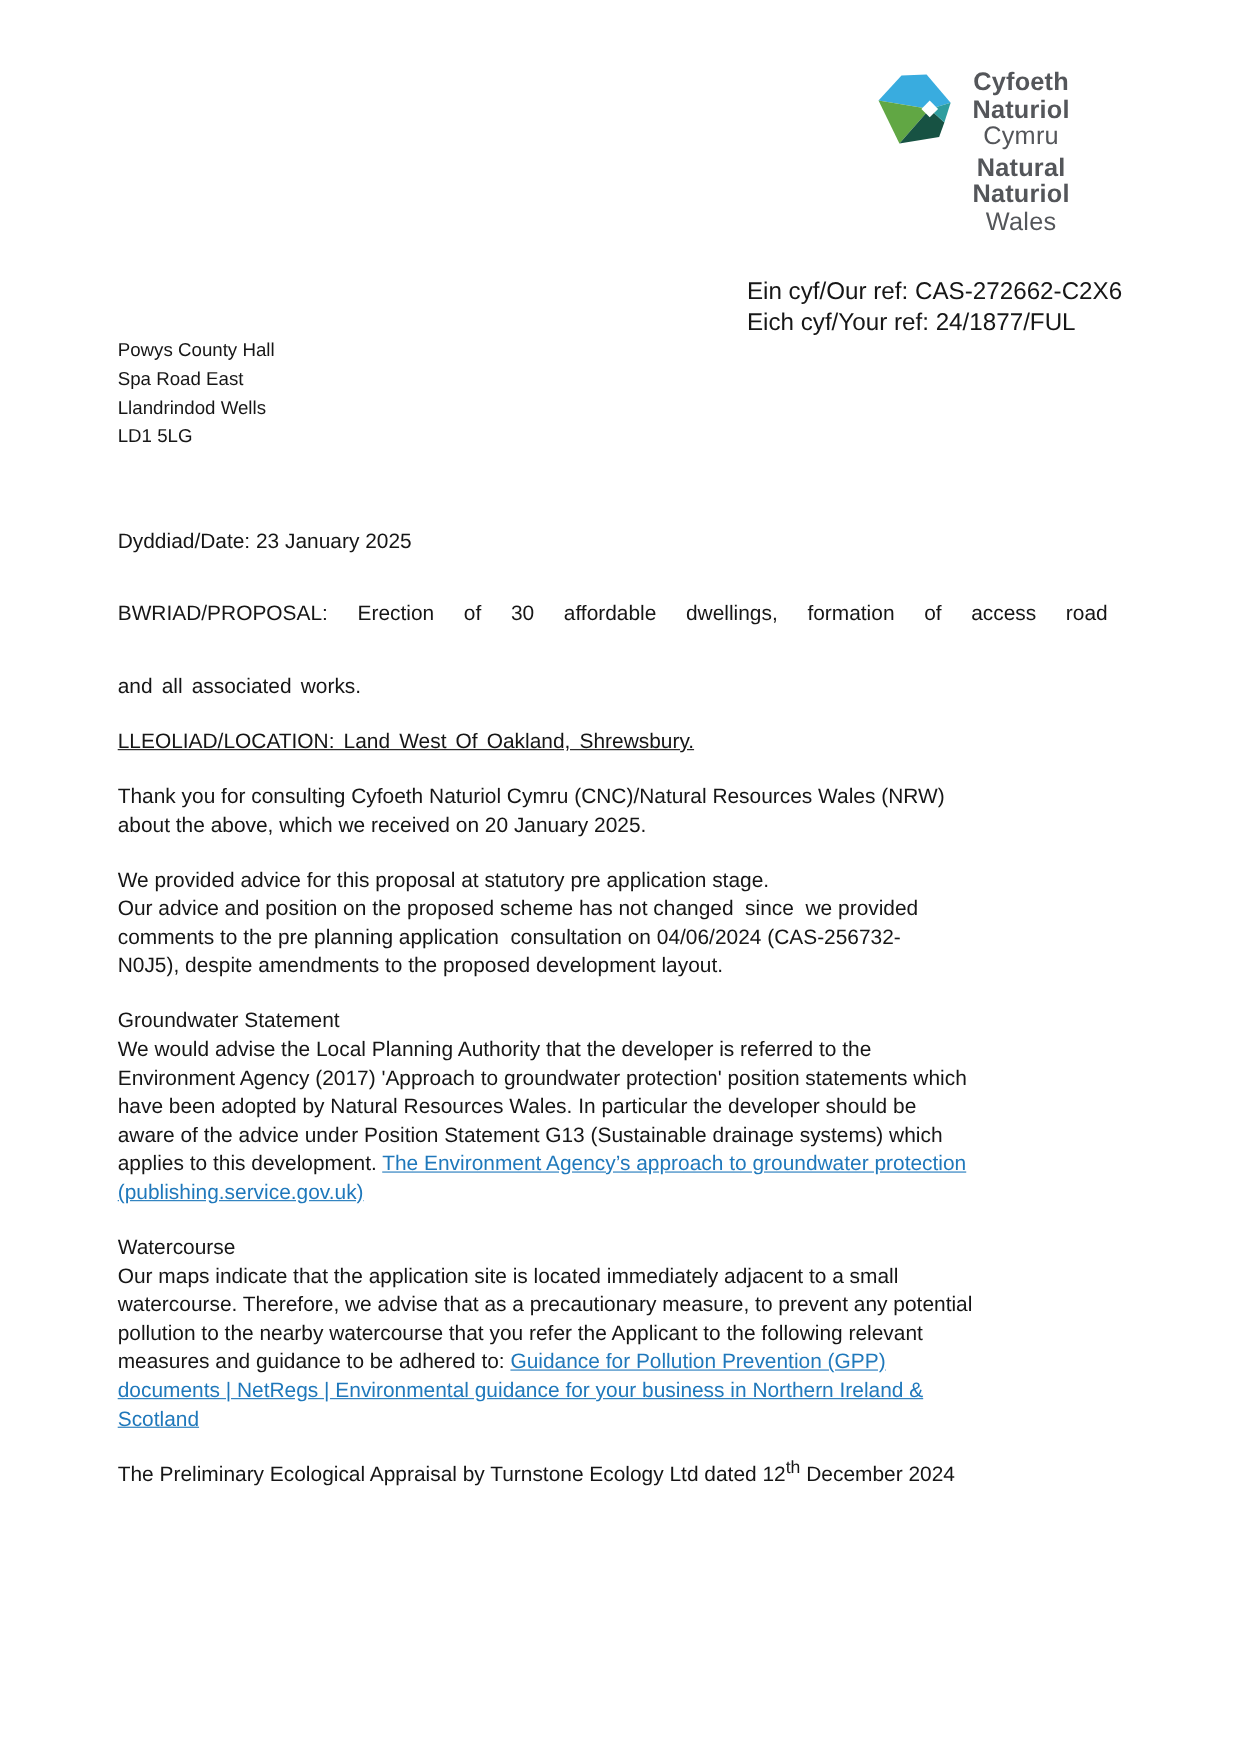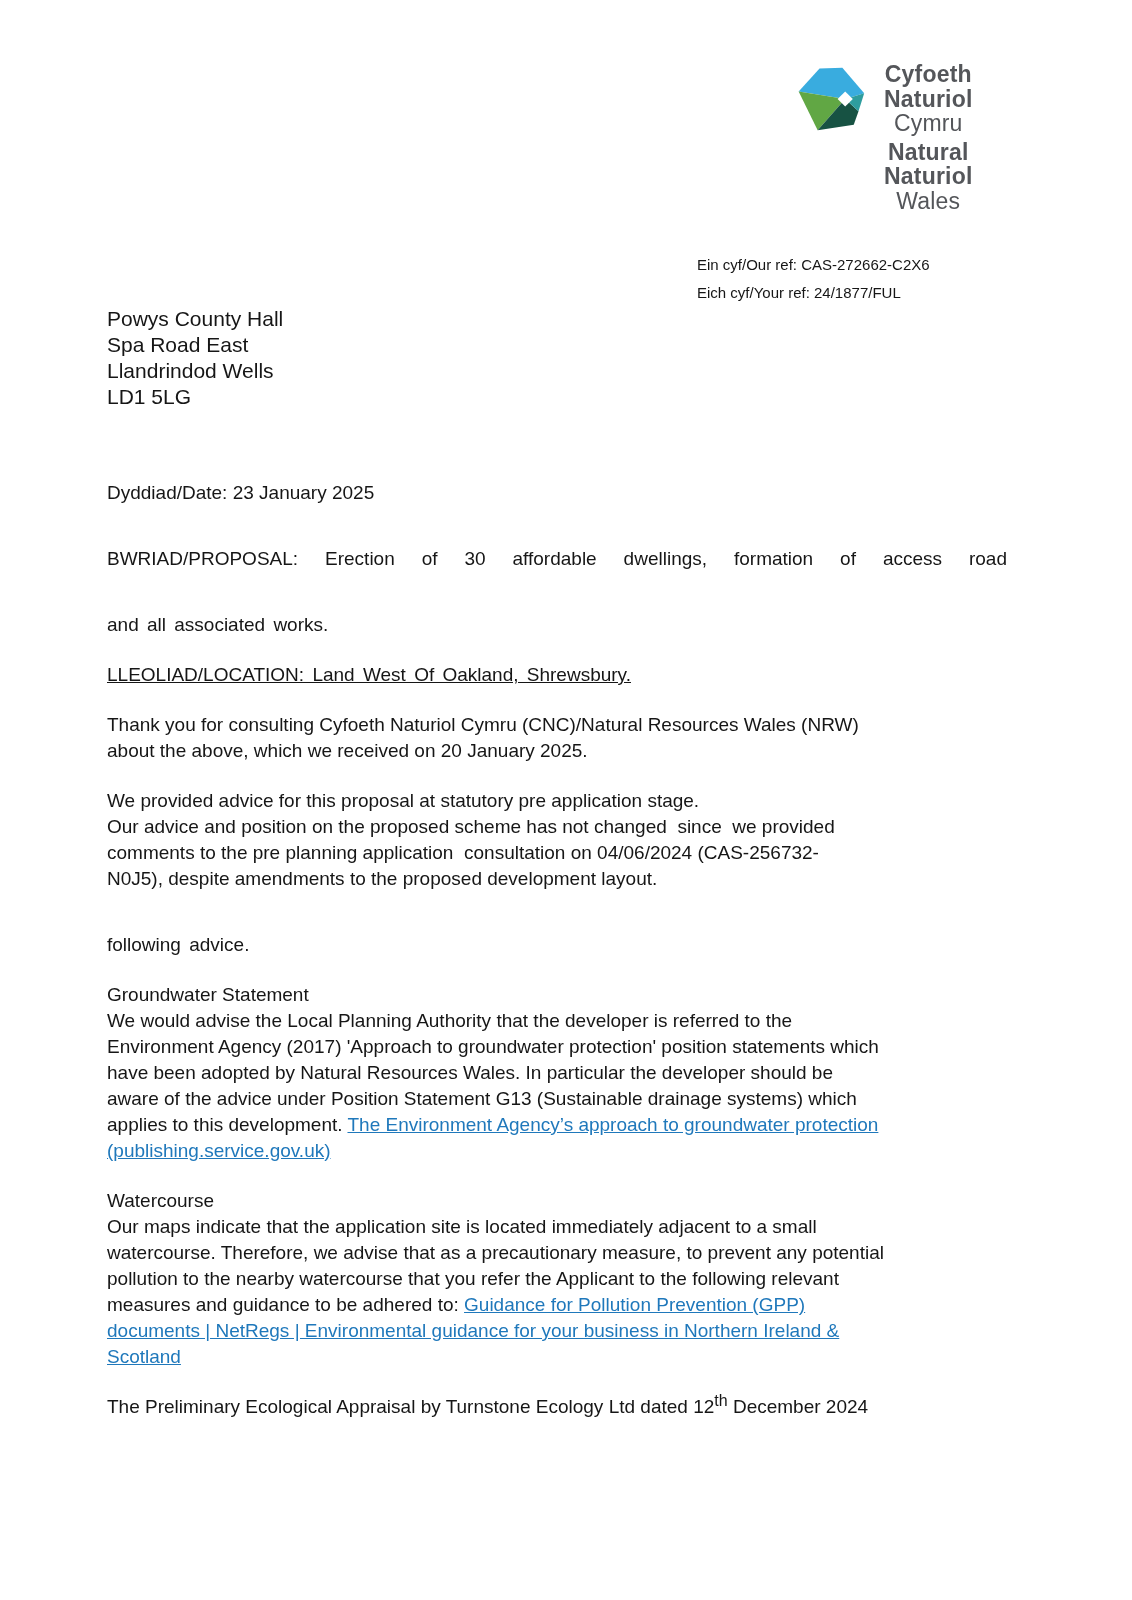--- a/index.html
+++ b/index.html
@@ -8,24 +8,24 @@
 
   
   .logo-block{position:absolute;left:792px;top:60px;display:flex;align-items:flex-start;text-align:center;}
   .hex-svg{width:76px;height:78px;flex:0 0 auto;}
   .logo-text{margin-left:16px;margin-top:2px;font-size:23px;line-height:24.5px;
              color:#54565a;letter-spacing:0.2px;}
   .logo-text .bold{font-weight:bold;}
   .logo-text .grp2{margin-top:4px;}
 
   
-  .refs{position:absolute;left:697px;top:251px;font-size:15px;line-height:28px;}
+  .refs{position:absolute;left:679px;top:251px;font-size:22px;line-height:28px;}
 
   
-  .address{position:absolute;left:107px;top:306px;font-size:21px;line-height:26px;}
+  .address{position:absolute;left:107px;top:306px;font-size:17px;line-height:26px;}
 
   
   .body{position:absolute;left:107px;top:480px;width:900px;font-size:19px;line-height:26px;}
   .block{margin:0 0 24px 0;}
   .mb30{margin-bottom:30px;}
   .pre{white-space:pre-wrap;}
   .jline{text-align:justify;text-align-last:justify;margin-top:40px;}
   .jline.last{text-align-last:left;word-spacing:3px;}
   .wsp{word-spacing:3px;text-decoration:underline;}
   a.link{color:#1f78bb;text-decoration:underline;cursor:pointer;}
@@ -80,21 +80,20 @@
 
     <div class="block pre">Thank you for consulting Cyfoeth Naturiol Cymru (CNC)/Natural Resources Wales (NRW)
 about the above, which we received on 20 January 2025.</div>
 
     <div class="block pre">We provided advice for this proposal at statutory pre application stage.
 Our advice and position on the proposed scheme has not changed  since  we provided
 comments to the pre planning application  consultation on 04/06/2024 (CAS-256732-
 N0J5), despite amendments to the proposed development layout.</div>
 
     <div class="block">
-      <div class="jline last">following advice.</div>
     </div>
 
     <div class="block">
       <div>Groundwater Statement</div>
       <div class="pre"><span>We would advise the Local Planning Authority that the developer is referred to the
 Environment Agency (2017) 'Approach to groundwater protection' position statements which
 have been adopted by Natural Resources Wales. In particular the developer should be
 aware of the advice under Position Statement G13 (Sustainable drainage systems) which
 applies to this development. </span><a class="link" href="#">The Environment Agency’s approach to groundwater protection
 (publishing.service.gov.uk)</a></div>

